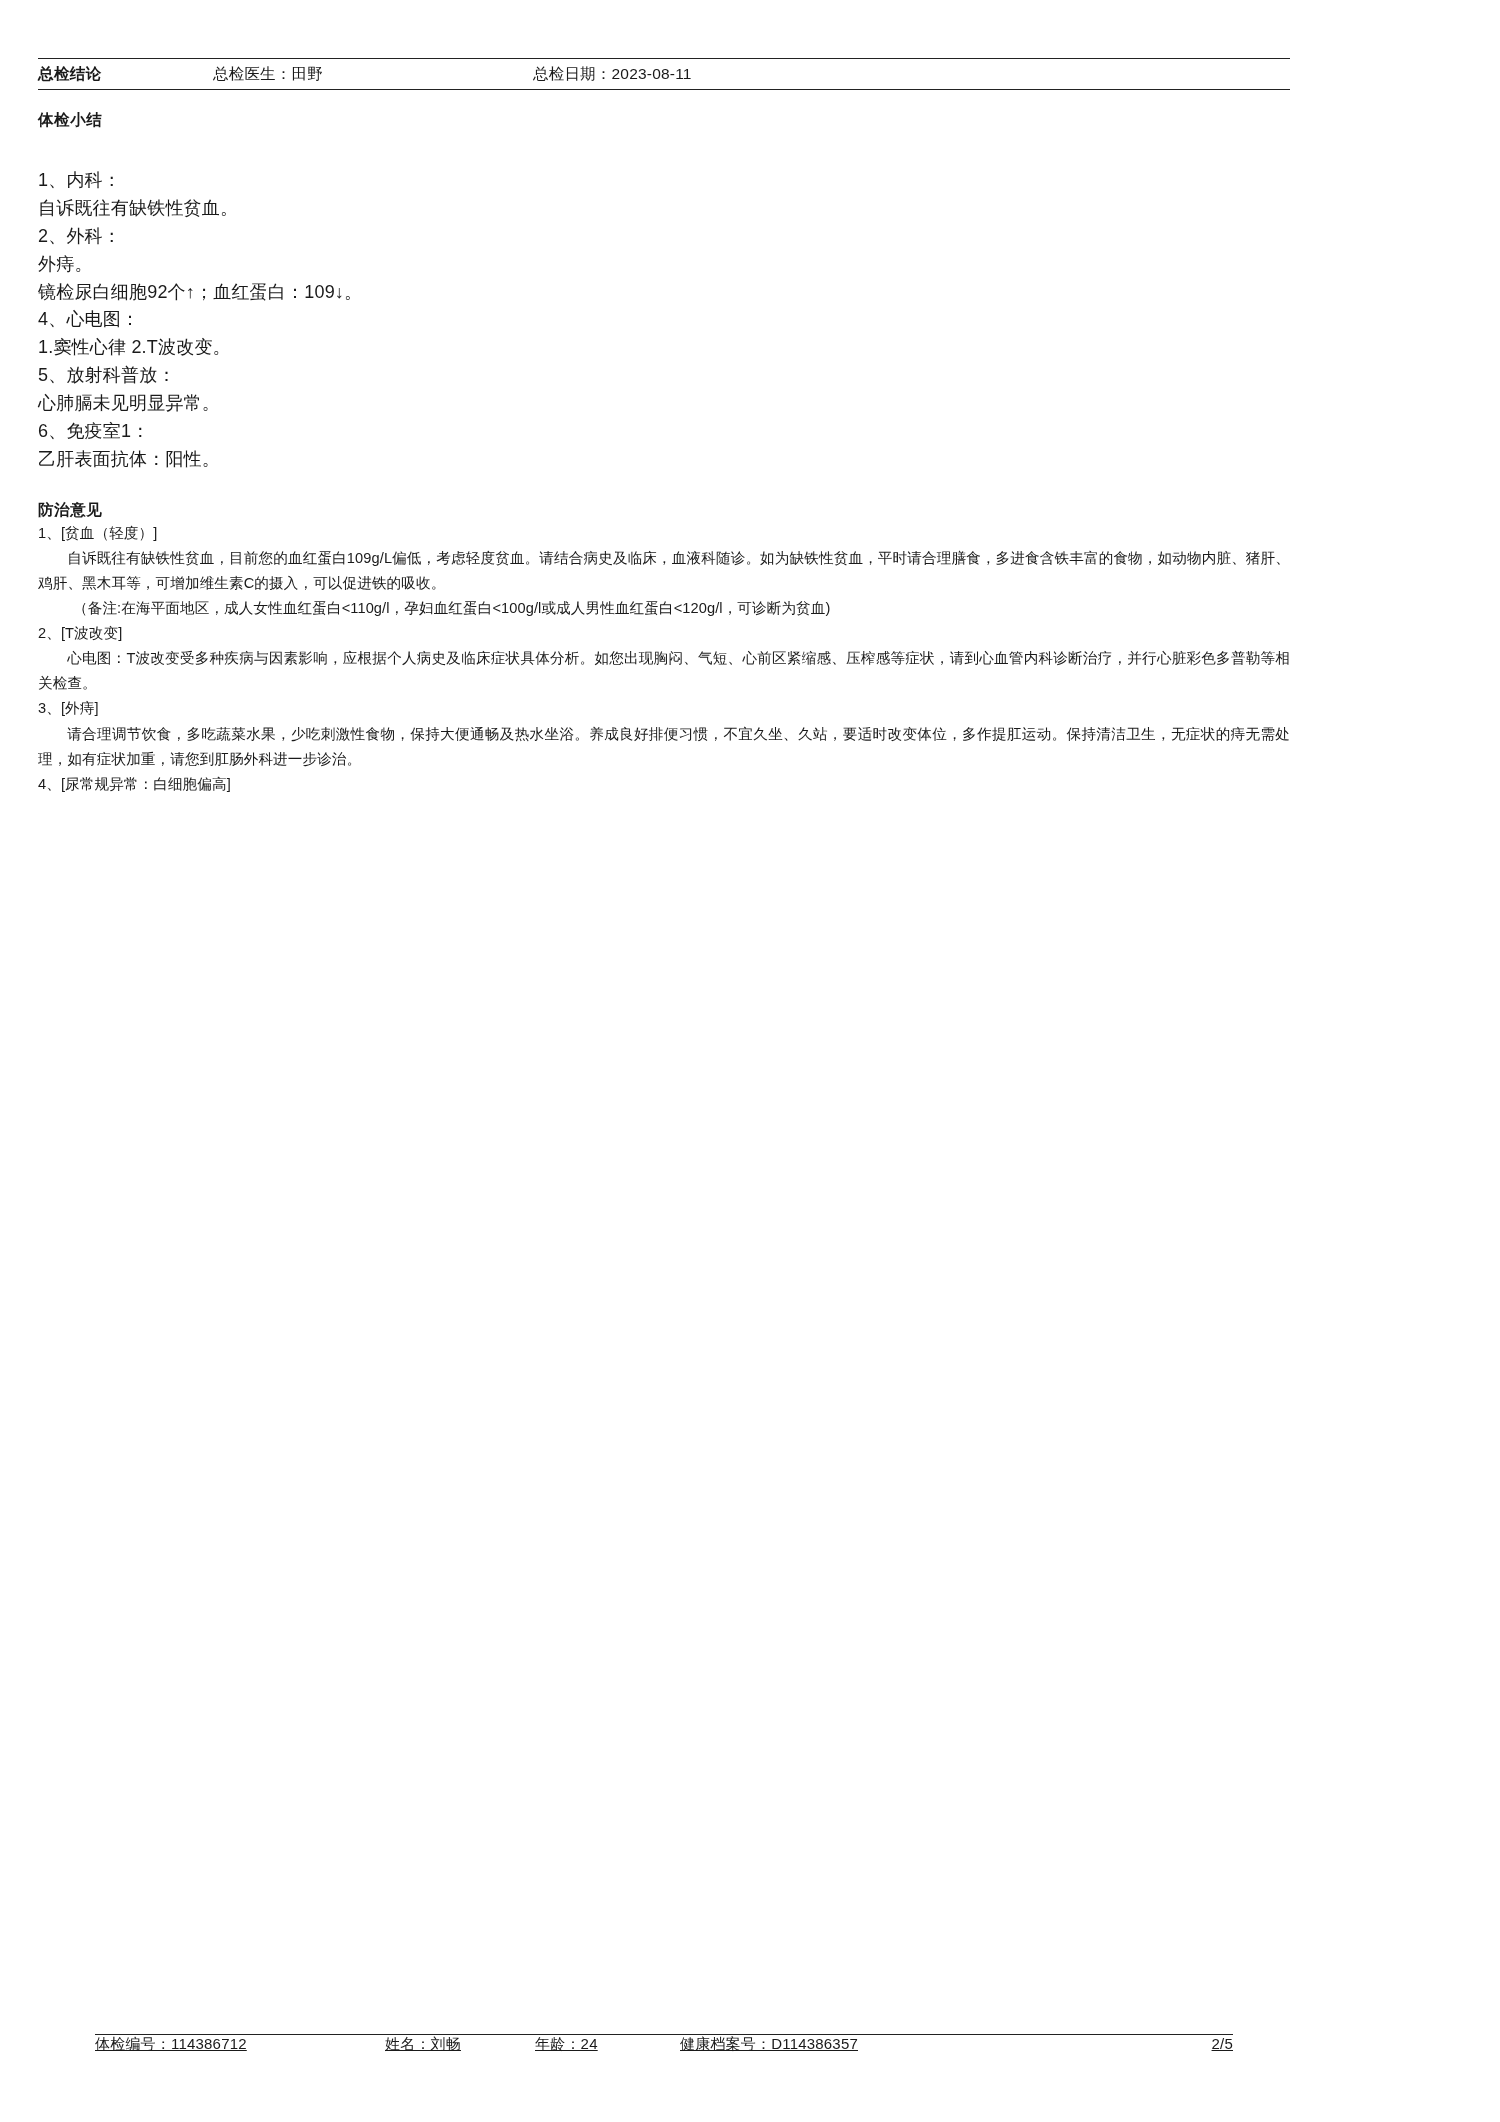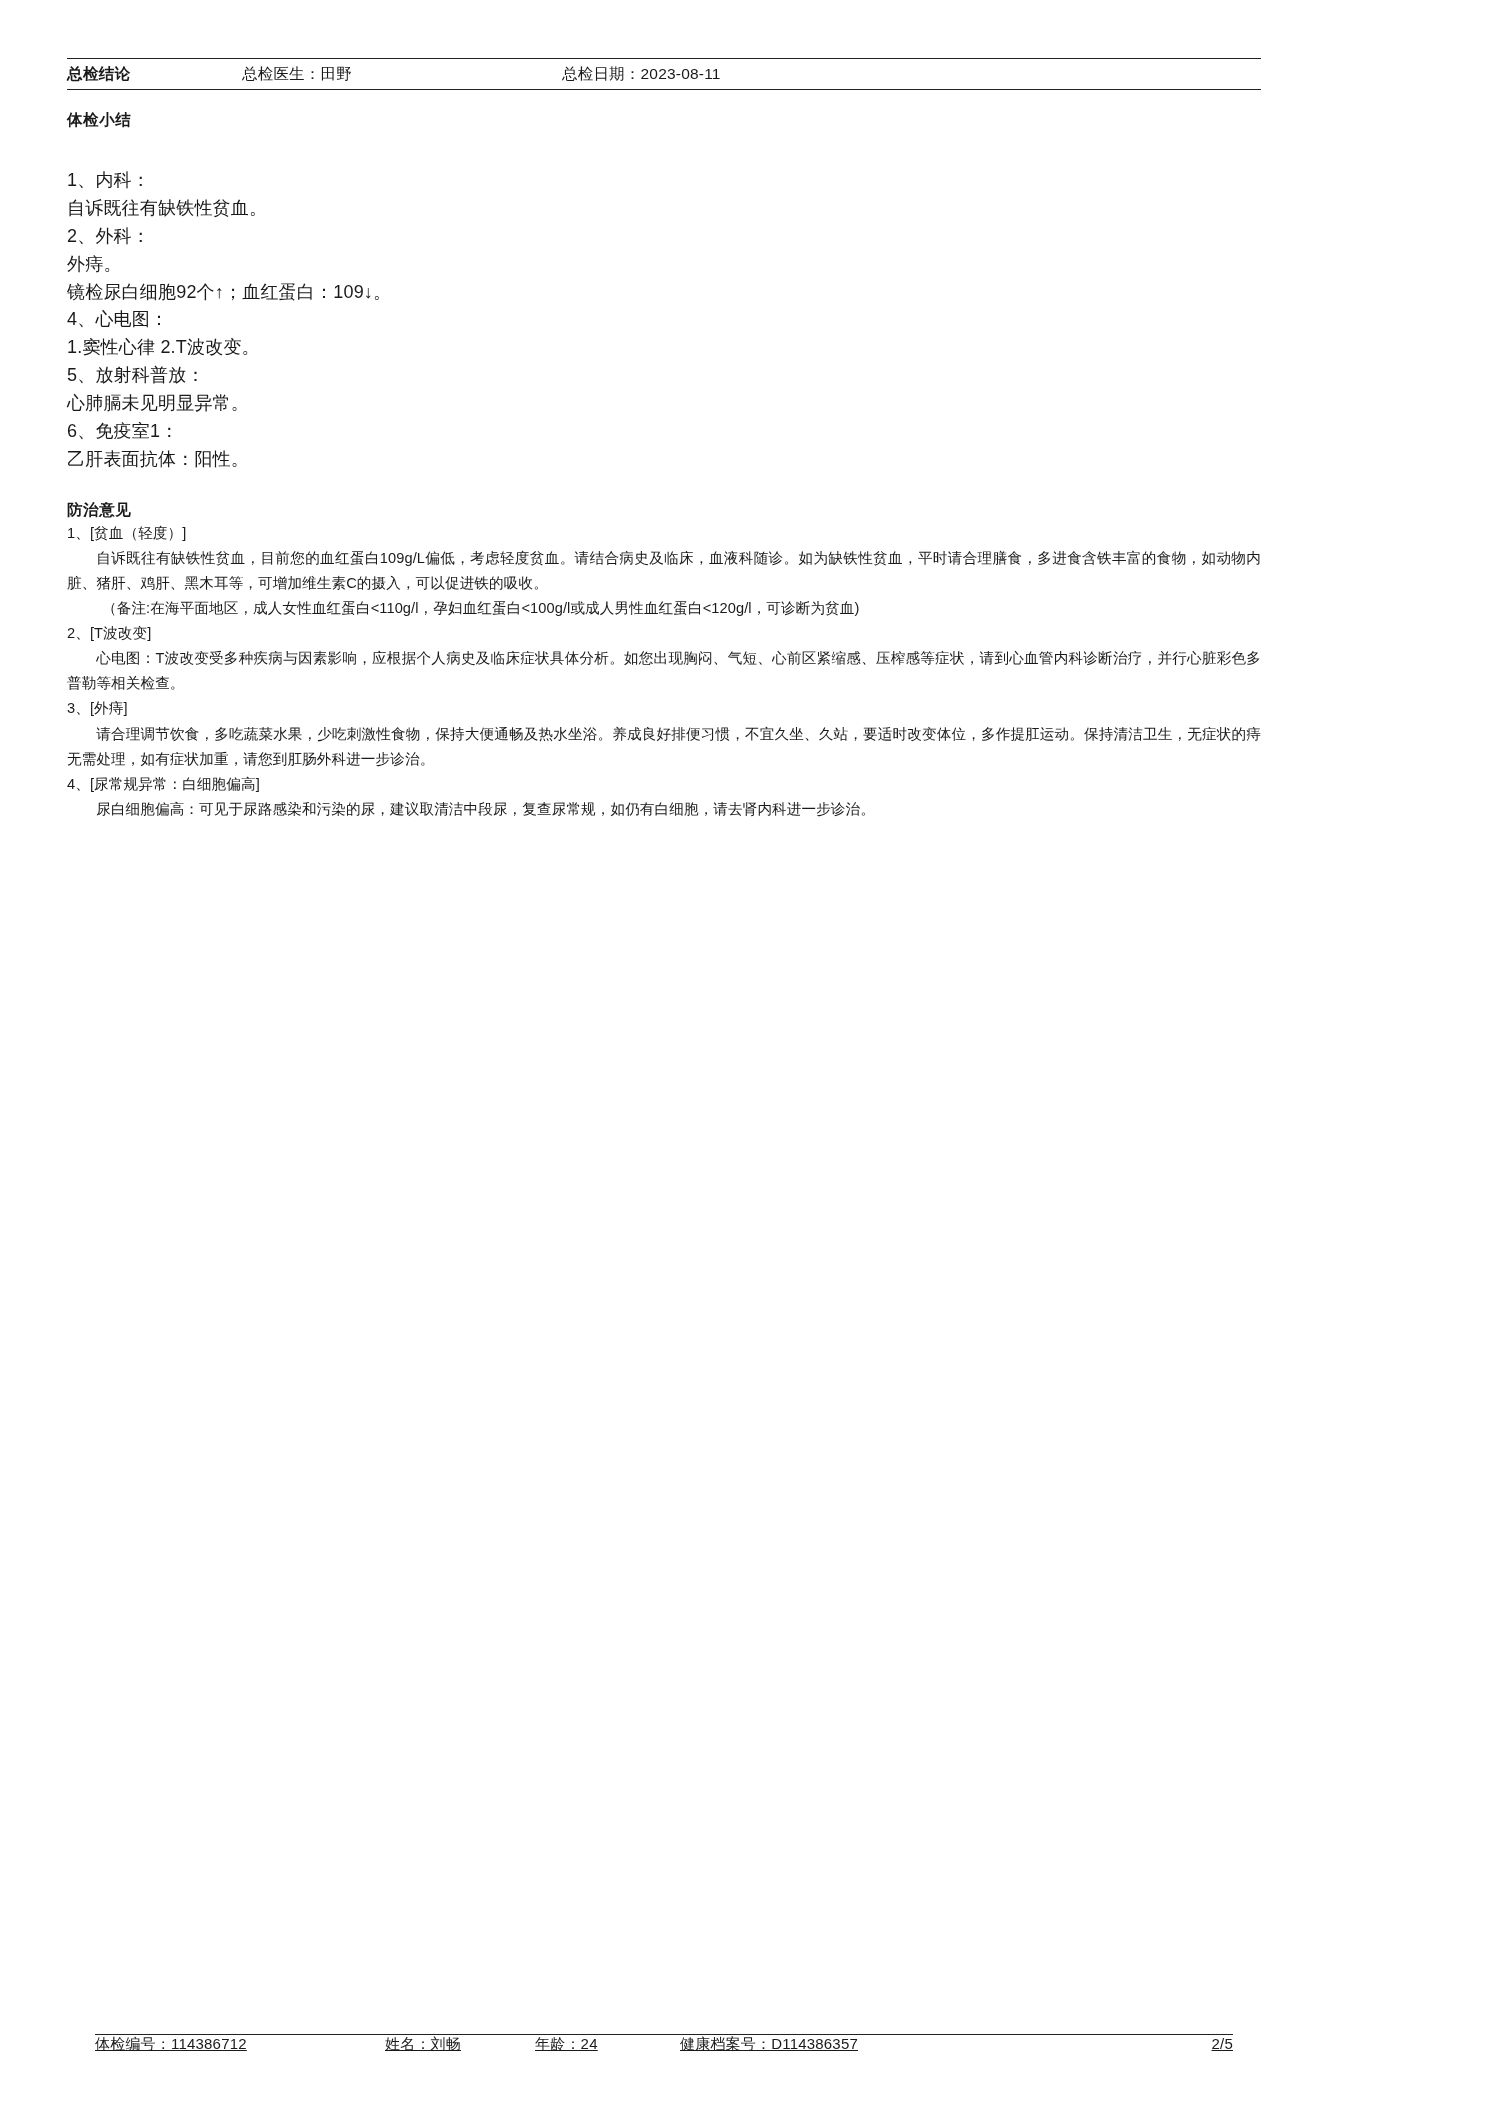--- a/index.html
+++ b/index.html
@@ -14,21 +14,21 @@
     color: #1a1a1a;
     position: relative;
     overflow: hidden;
   }
   .page {
     position: absolute;
     left: 0; top: 0;
     width: 1328px;
     height: 2122px;
     box-sizing: border-box;
-    padding: 0 67px;
+    padding: 0 38px;
   }
 
   
   .header-rule-top {
     margin-top: 58px;
     border-top: 1.6px solid #222;
   }
   .header-row {
     display: flex;
     align-items: center;
@@ -160,21 +160,20 @@
       <div class="advice-body">心电图：T波改变受多种疾病与因素影响，应根据个人病史及临床症状具体分析。如您出现胸闷、气短、心前区紧缩感、压榨感等症状，请到心血管内科诊断治疗，并行心脏彩色多普勒等相关检查。</div>
     </div>
 
     <div class="advice-item">
       <div class="advice-head">3、[外痔]</div>
       <div class="advice-body">请合理调节饮食，多吃蔬菜水果，少吃刺激性食物，保持大便通畅及热水坐浴。养成良好排便习惯，不宜久坐、久站，要适时改变体位，多作提肛运动。保持清洁卫生，无症状的痔无需处理，如有症状加重，请您到肛肠外科进一步诊治。</div>
     </div>
 
     <div class="advice-item">
       <div class="advice-head">4、[尿常规异常：白细胞偏高]</div>
-      <div class="advice-body">尿白细胞偏高：可见于尿路感染和污染的尿，建议取清洁中段尿，复查尿常规，如仍有白细胞，请去肾内科进一步诊治。</div>
     </div>
 
   </div>
 
   <div class="footer">
     <div class="footer-rule"></div>
     <div class="footer-row">
       <div class="f-id">体检编号：114386712</div>
       <div class="f-name">姓名：刘畅</div>
       <div class="f-age">年龄：24</div>

